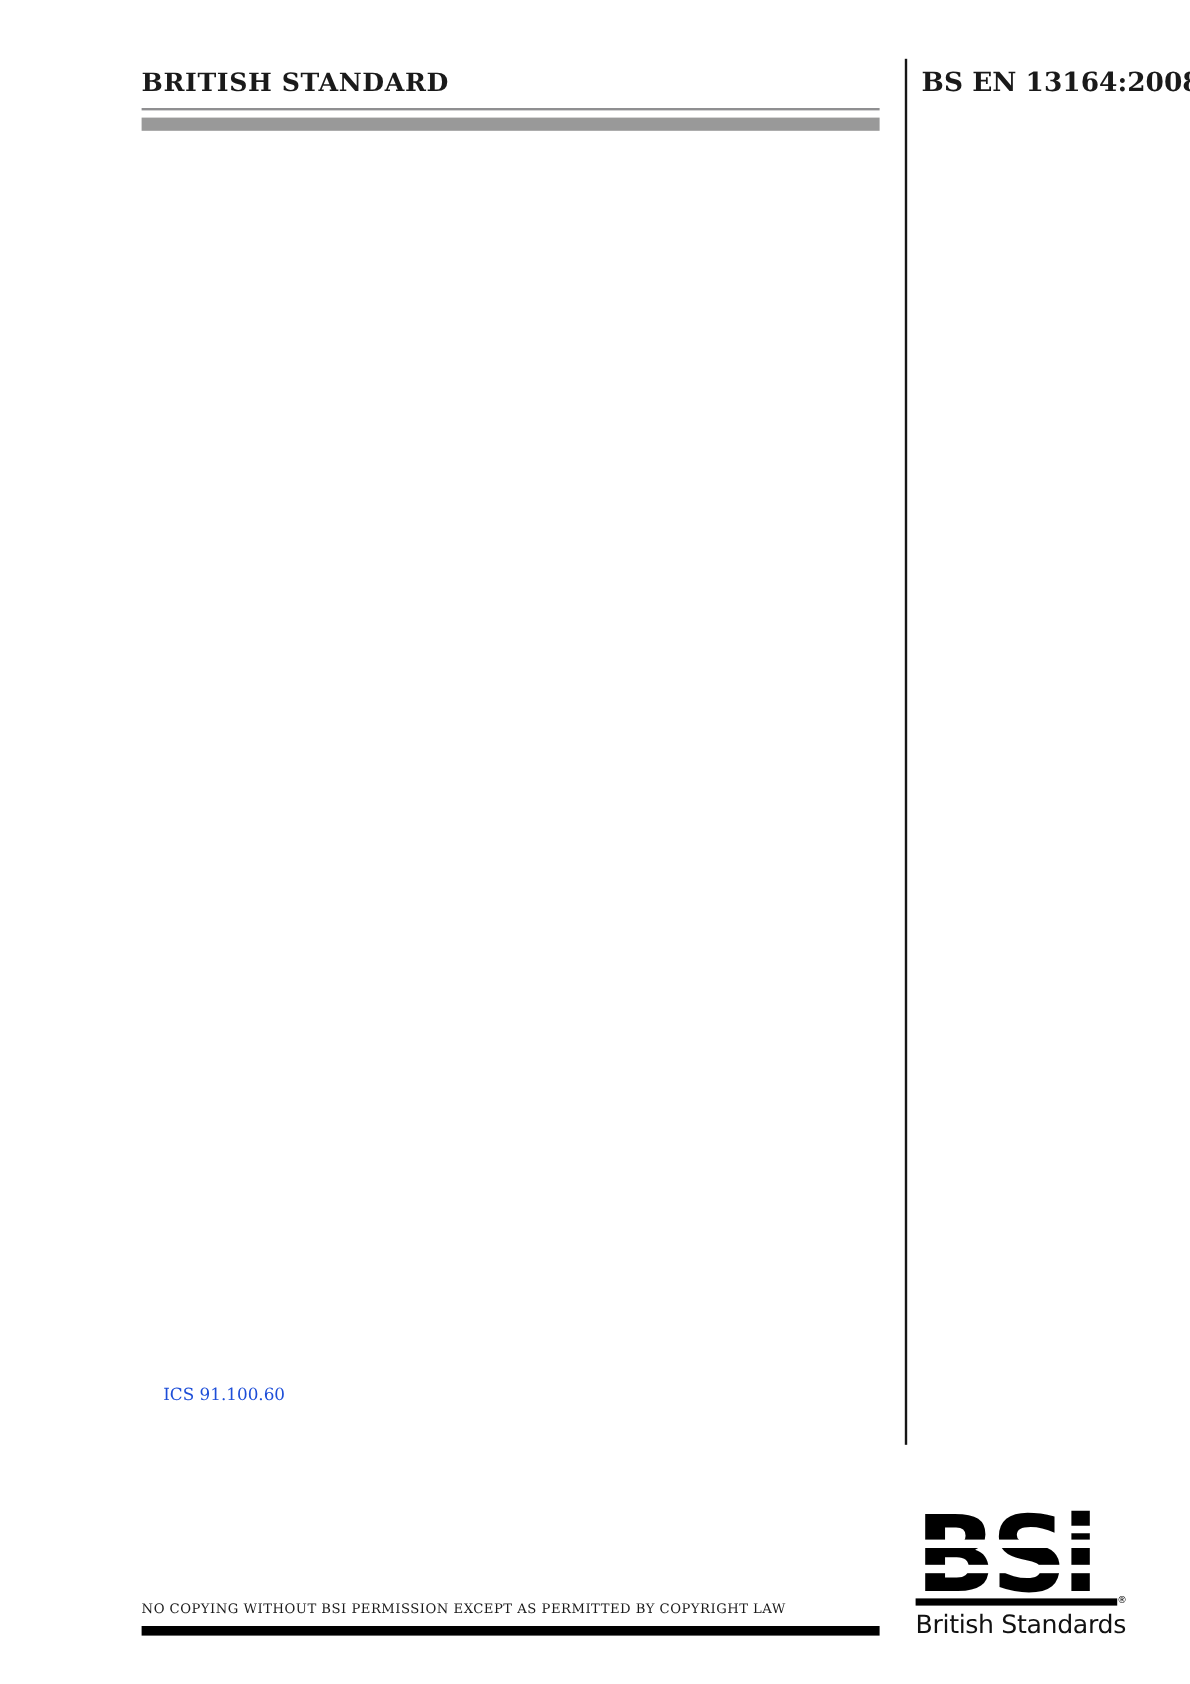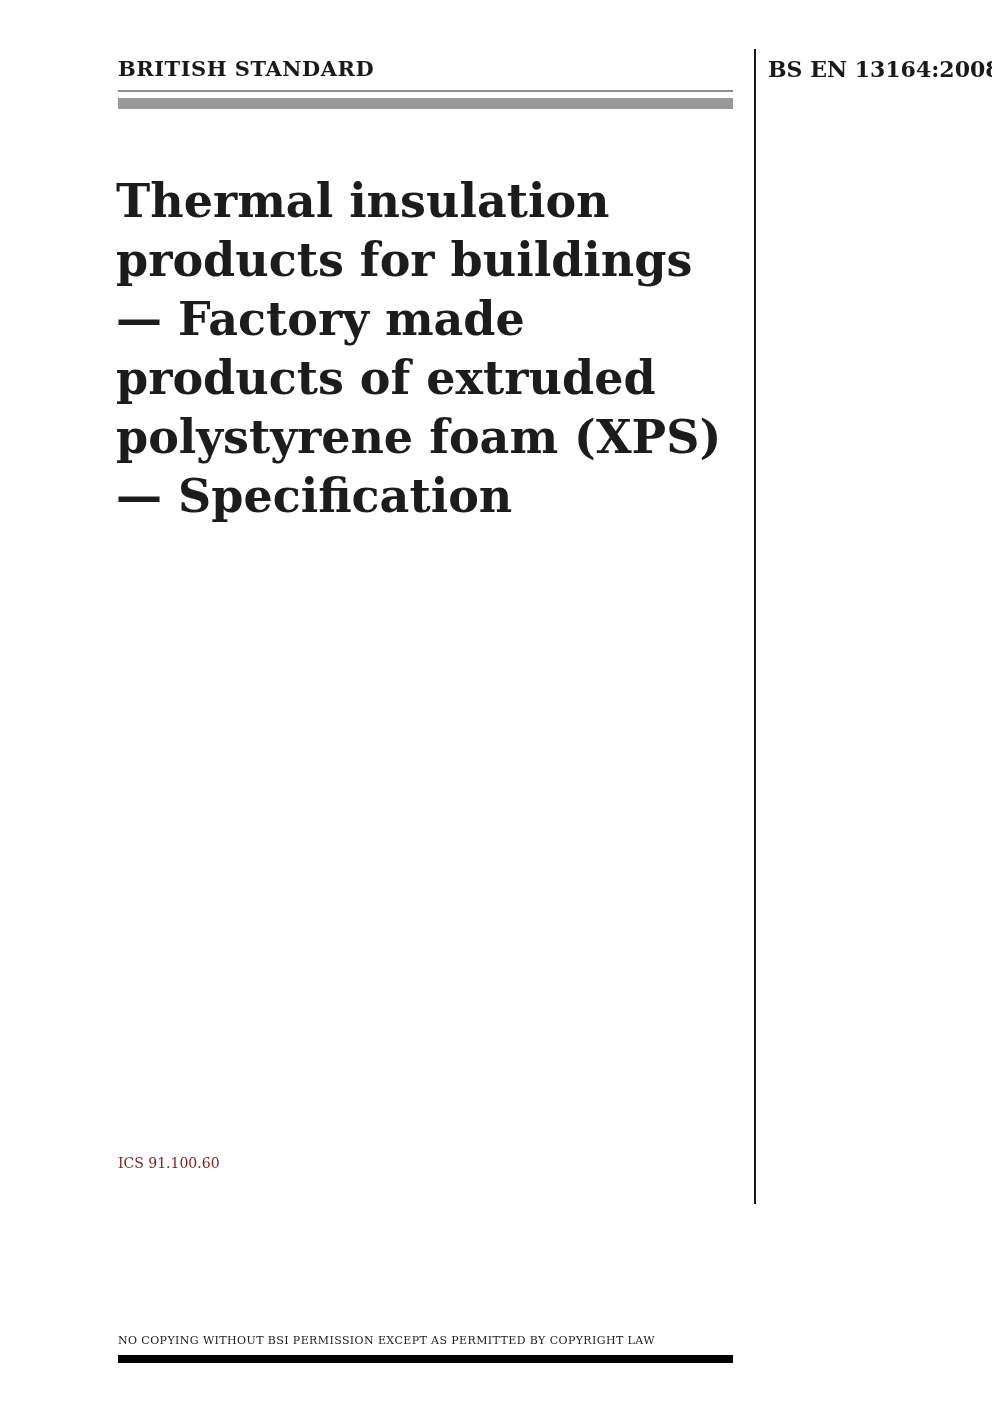--- a/index.html
+++ b/index.html
@@ -70,24 +70,24 @@
     width: 640px;
     font-size: 46px;
     line-height: 59px;
     font-weight: bold;
     color: #1c1c1c;
   }
 
   
   .ics-code {
     position: absolute;
-    left: 118px;
+    left: 136px;
     top: 1151px;
     font-size: 14px;
-    color: #7f1d1d;
+    color: #1d4ed8;
   }
 
   
   .copyright-notice {
     position: absolute;
     left: 118px;
     top: 1330px;
     font-size: 11px;
     letter-spacing: 0.4px;
     color: #1a1a1a;
@@ -162,28 +162,31 @@
 
   <div class="header-left-title">BRITISH STANDARD</div>
 
   <div class="header-right-code">BS EN 13164:2008</div>
 
   <div class="rule-thin"></div>
   <div class="rule-thick"></div>
 
   <div class="v-divider"></div>
 
-  <div class="doc-title">
-    <div>Thermal insulation</div>
-    <div>products for buildings</div>
-    <div>— Factory made</div>
-    <div>products of extruded</div>
-    <div>polystyrene foam (XPS)</div>
-    <div>— Specification</div>
-  </div>
 
   <div class="ics-code">ICS 91.100.60</div>
 
   <div class="copyright-notice">NO COPYING WITHOUT BSI PERMISSION EXCEPT AS PERMITTED BY COPYRIGHT LAW</div>
   <div class="footer-bar"></div>
 
+  <div class="bsi-logo">
+    <div class="bsi-letters-wrap">
+      <span class="bsi-letters">BSi</span>
+      <div class="bsi-stripe bsi-stripe-1"></div>
+      <div class="bsi-stripe bsi-stripe-2"></div>
+    </div>
+    <div class="bsi-bar">
+      <span class="bsi-reg">®</span>
+    </div>
+    <div class="bsi-caption">British Standards</div>
+  </div>
 
 </div>
 
 </body></html>

